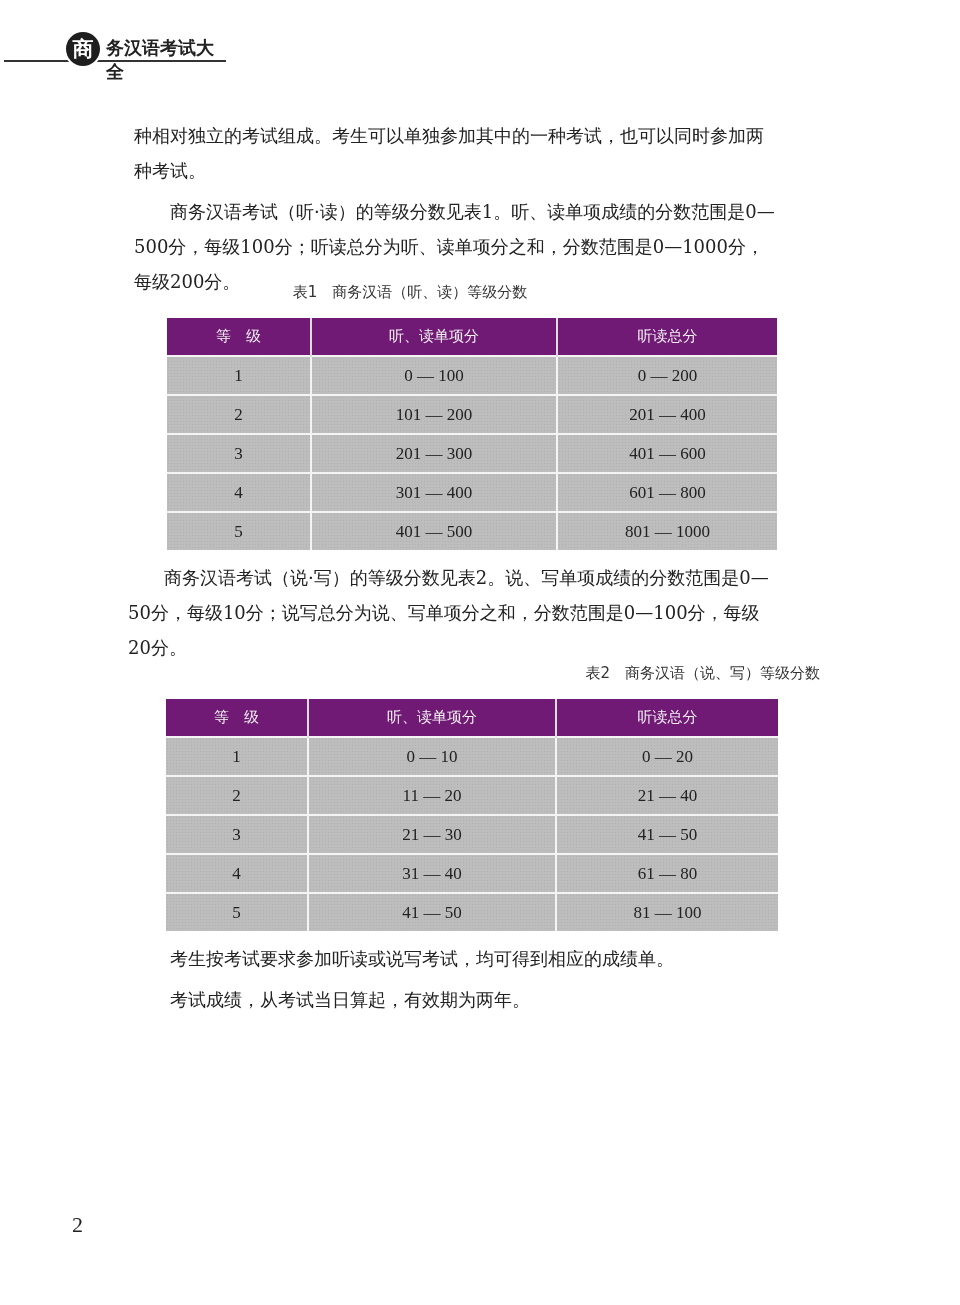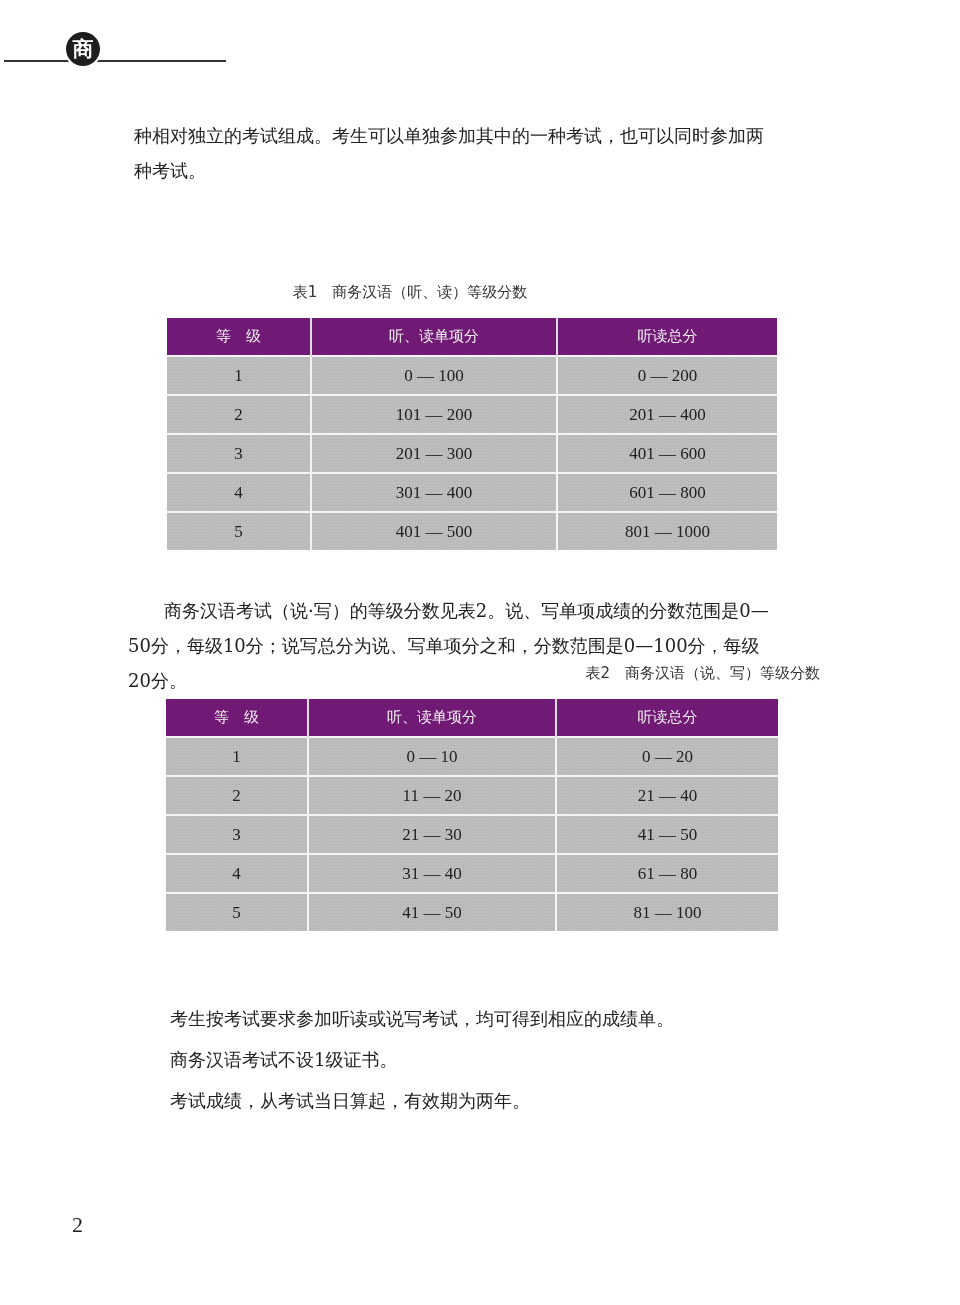--- a/index.html
+++ b/index.html
@@ -45,24 +45,26 @@
   }
   table.grade td:last-child { border-right:none; }
   .page-num { position:absolute; left:72px; top:1212px; font-size:22px; color:#222; font-family:"Liberation Serif", serif; }
 </style>
 </head>
 <body>
 
 <div class="header">
   <div class="header-rule"></div>
   <div class="logo-circle">商</div>
+  <div class="header-title">务汉语考试大全</div>
 </div>
 
 <div class="para" style="top:112px;">
   <p>种相对独立的考试组成。考生可以单独参加其中的一种考试，也可以同时参加两种考试。</p>
+  <p class="indent">商务汉语考试（听·读）的等级分数见表1。听、读单项成绩的分数范围是0—500分，每级100分；听读总分为听、读单项分之和，分数范围是0—1000分，每级200分。</p>
 </div>
 
 <div class="caption" style="top:283px;">表1　商务汉语（听、读）等级分数</div>
 
 <table class="grade" style="left:167px; top:318px; width:610px;">
   <colgroup>
       <col style="width:144px">
       <col style="width:246px">
       <col style="width:220px">
     </colgroup>
@@ -95,21 +97,21 @@
       <td>601 — 800</td>
     </tr>
     <tr>
       <td>5</td>
       <td>401 — 500</td>
       <td>801 — 1000</td>
     </tr>
   </tbody>
 </table>
 
-<div class="para indent" style="top:593px;">商务汉语考试（说·写）的等级分数见表2。说、写单项成绩的分数范围是0—50分，每级10分；说写总分为说、写单项分之和，分数范围是0—100分，每级20分。</div>
+<div class="para indent" style="top:560px;">商务汉语考试（说·写）的等级分数见表2。说、写单项成绩的分数范围是0—50分，每级10分；说写总分为说、写单项分之和，分数范围是0—100分，每级20分。</div>
 
 <div class="caption" style="top:664px;text-align:right;">表2　商务汉语（说、写）等级分数</div>
 
 <table class="grade" style="left:166px; top:699px; width:612px;">
   <colgroup>
       <col style="width:142px">
       <col style="width:248px">
       <col style="width:222px">
     </colgroup>
   <thead>
@@ -141,19 +143,18 @@
       <td>61 — 80</td>
     </tr>
     <tr>
       <td>5</td>
       <td>41 — 50</td>
       <td>81 — 100</td>
     </tr>
   </tbody>
 </table>
 
-<div class="para" style="top:995px;">
+<div class="para" style="top:935px;">
   <p class="indent">考生按考试要求参加听读或说写考试，均可得到相应的成绩单。</p>
-  <p class="indent">商务汉语考试不设1级证书。</p>
   <p class="indent">考试成绩，从考试当日算起，有效期为两年。</p>
 </div>
 
 <div class="page-num">2</div>
 
 </body></html>

